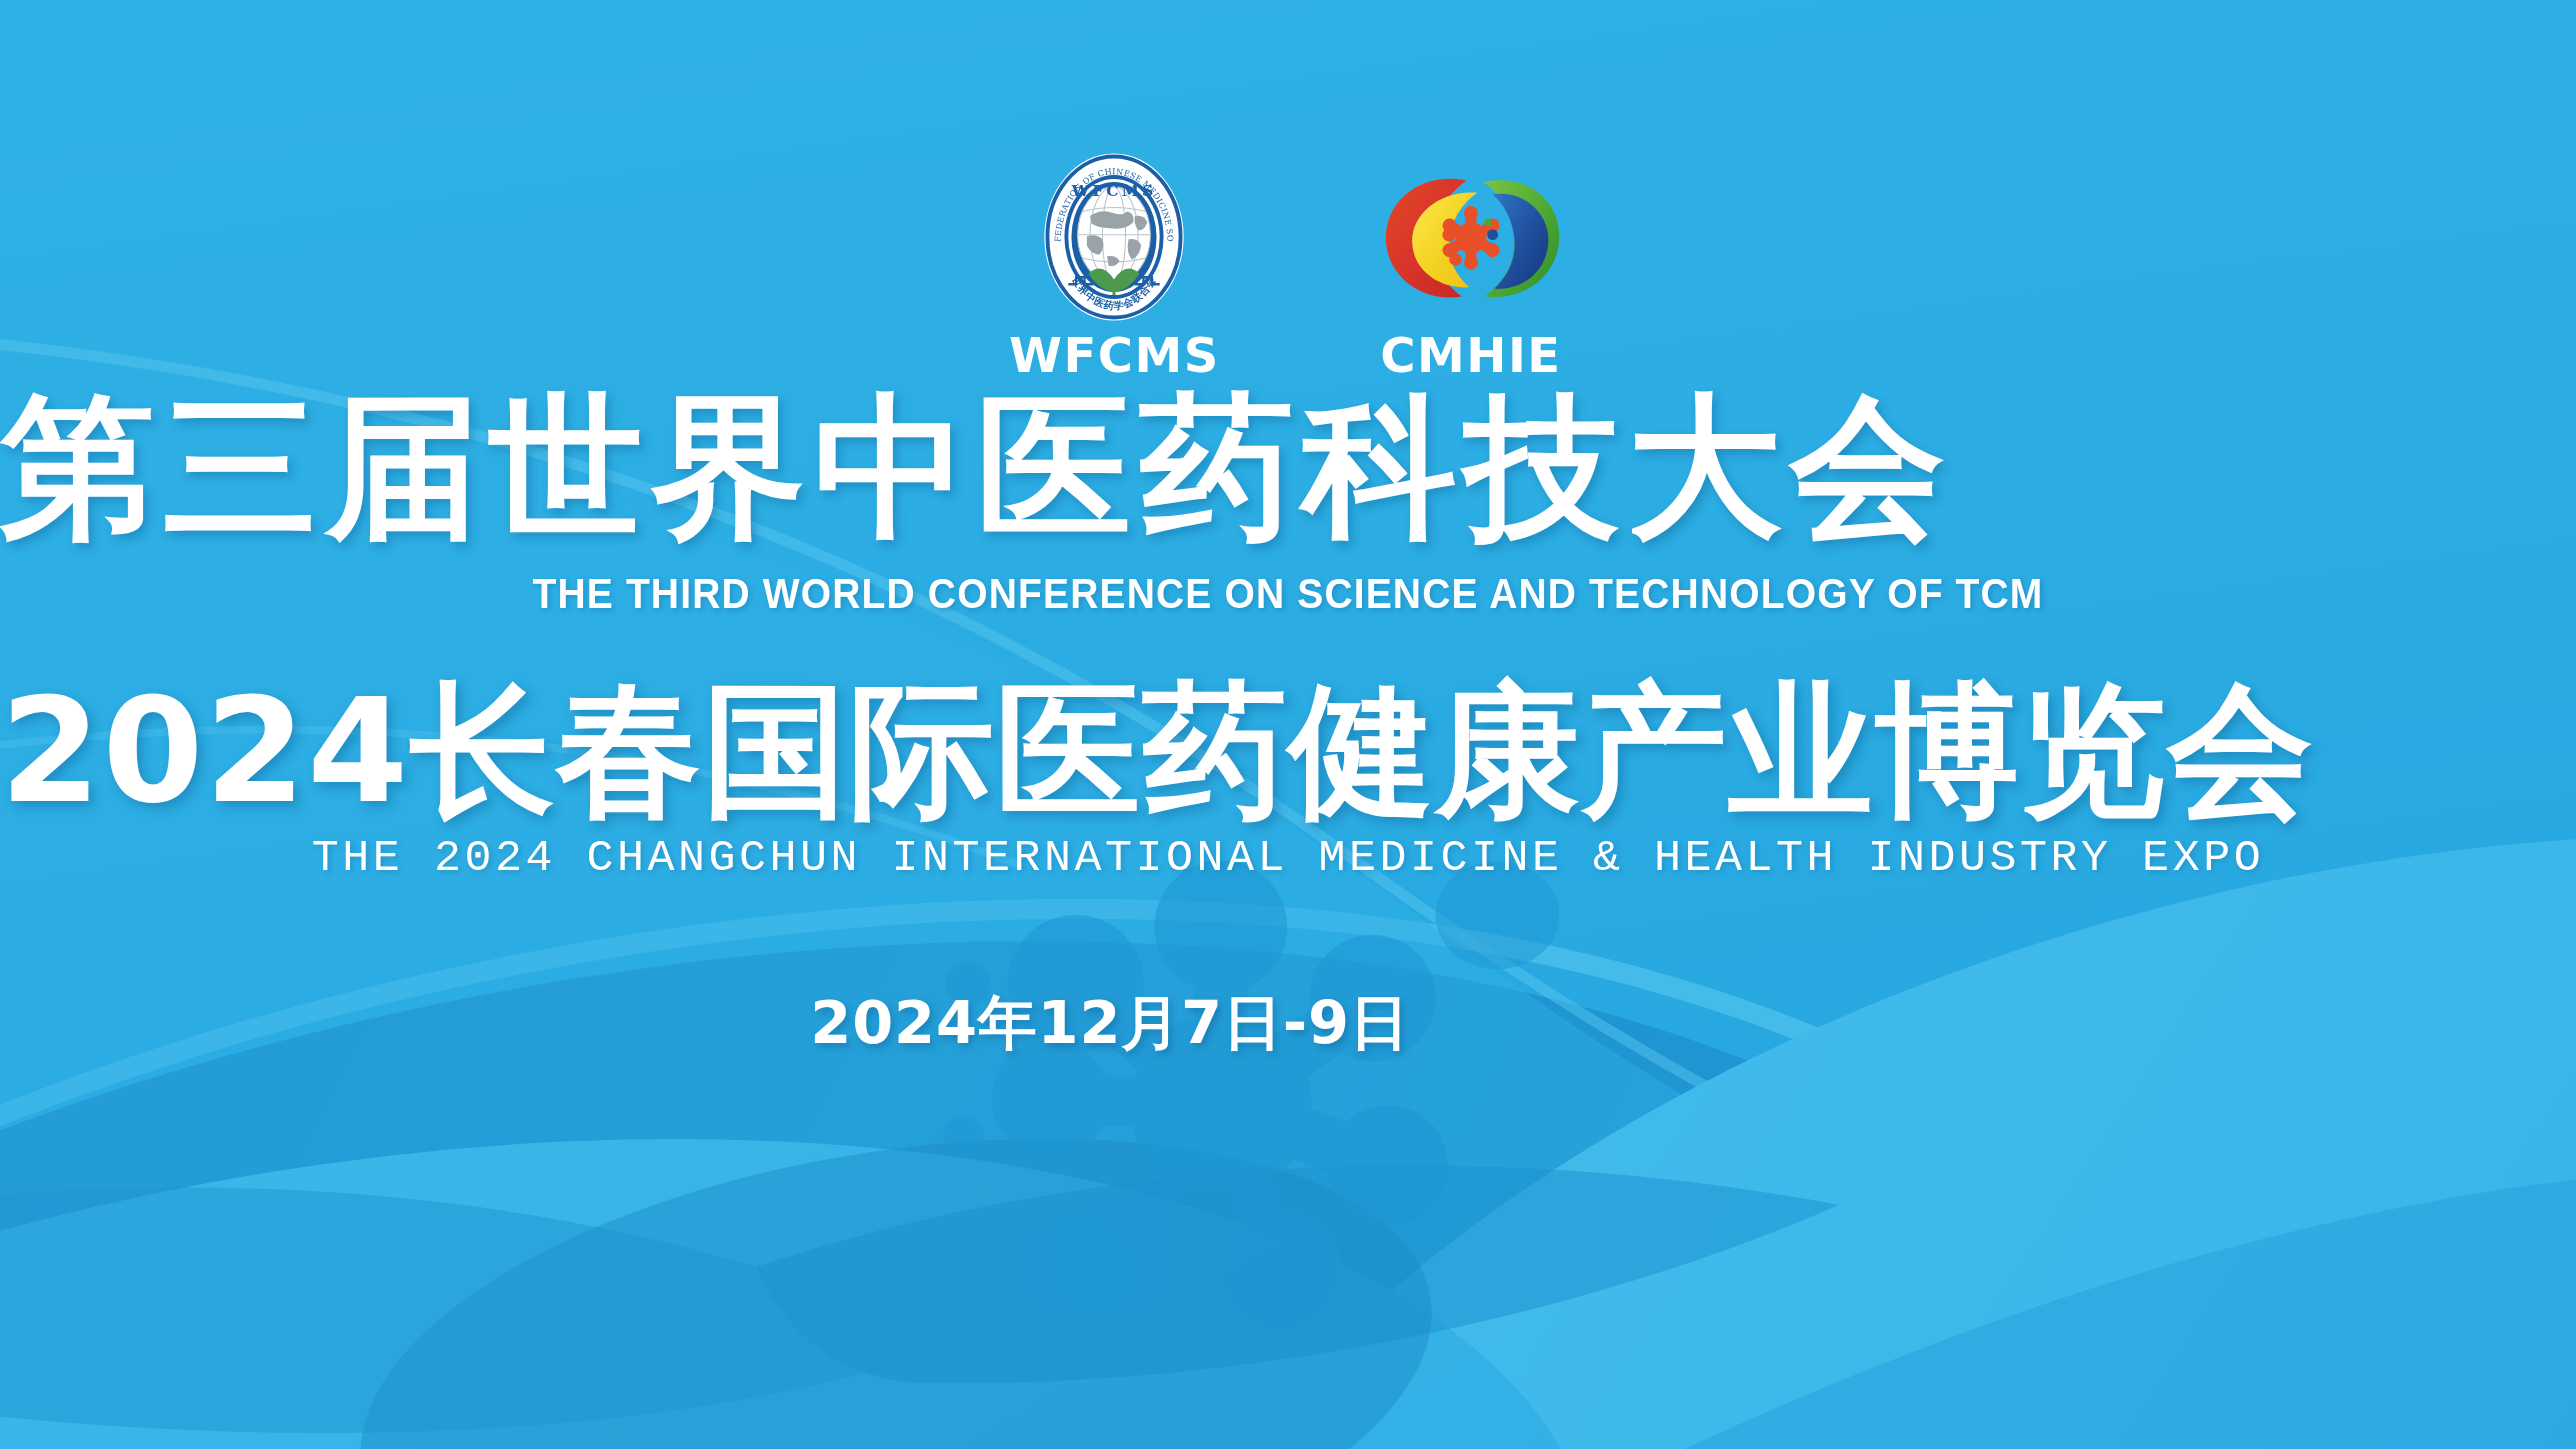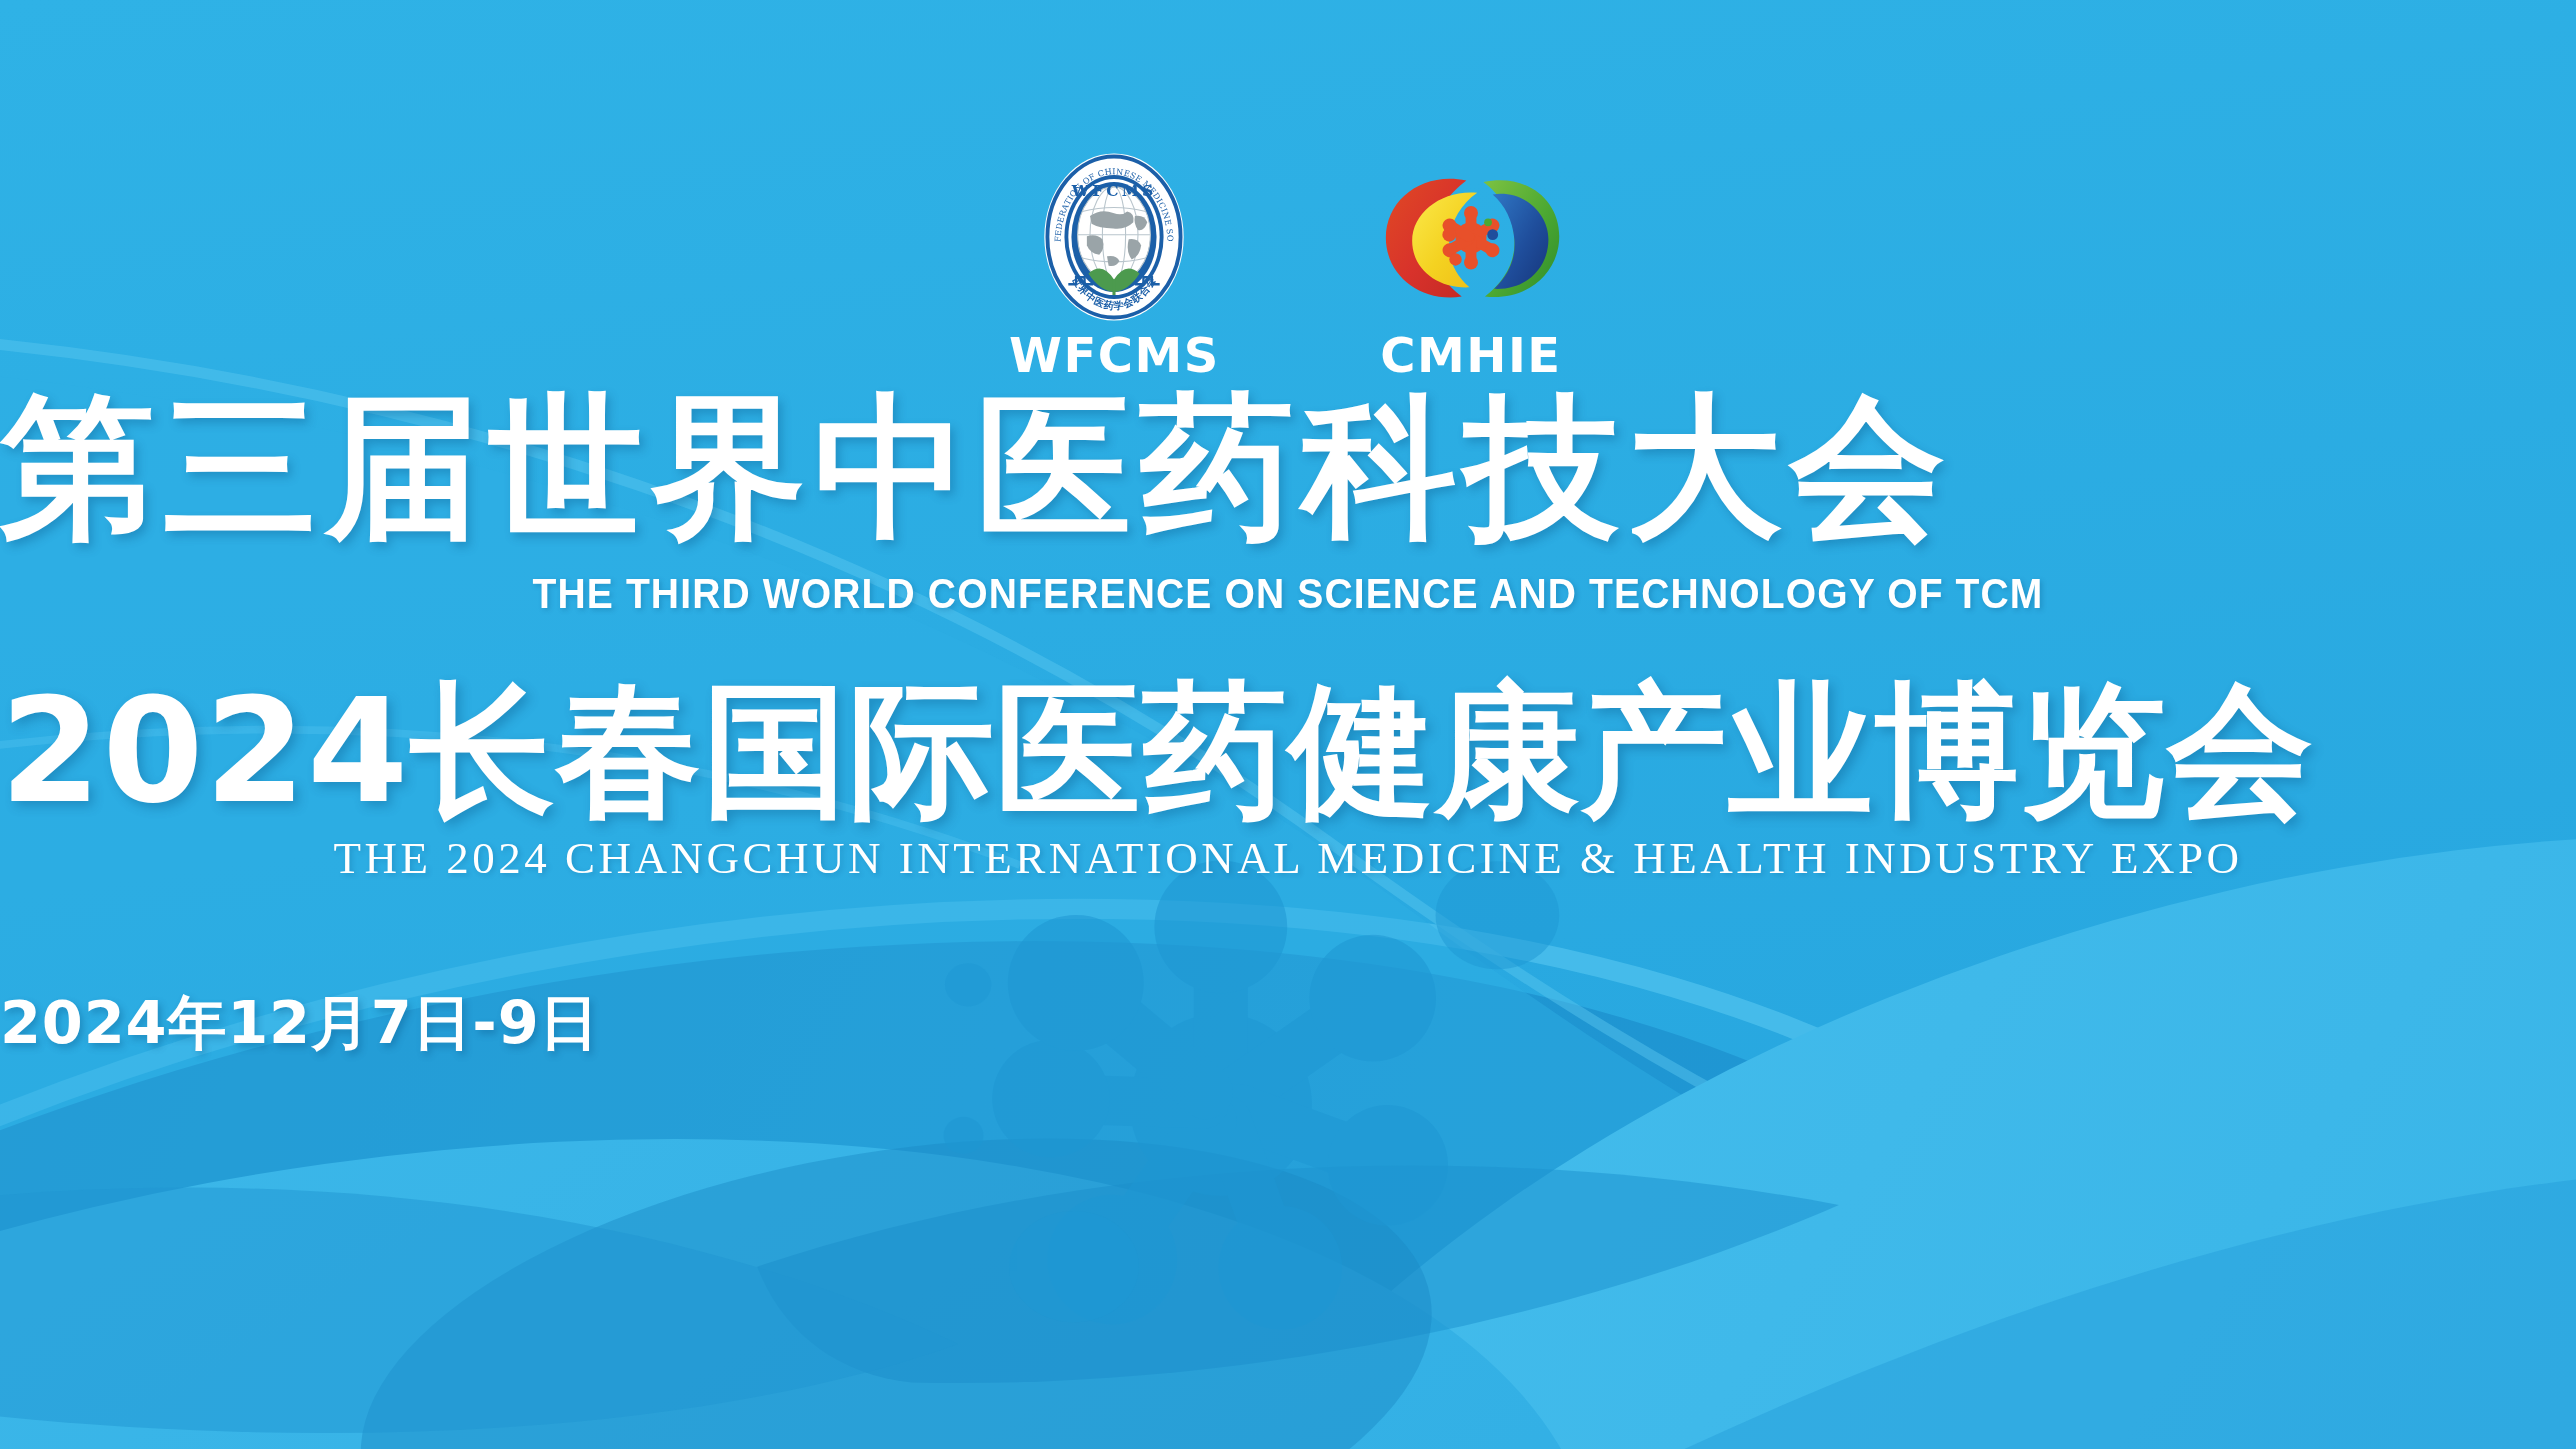--- a/index.html
+++ b/index.html
@@ -118,31 +118,31 @@
     left: 0;
     width: 2576px;
     text-align: center;
     color: #ffffff;
     font-size: 45px;
     font-weight: 400;
     line-height: 1;
     letter-spacing: 3.5px;
     white-space: nowrap;
     text-shadow: 2.3px 2.3px 5.4px rgba(0, 70, 120, 0.22);
-    font-family: Liberation Serif, serif;
+    font-family: Liberation Mono, monospace;
   }
 
   
   .info-row {
     position: absolute;
     top: 993px;
     left: 0;
     width: 2220px;
     display: flex;
-    justify-content: flex-start;
+    justify-content: center;
     align-items: baseline;
     gap: 317px;
   }
   .info-item {
     color: #ffffff;
     font-size: 59px;
     font-weight: 700;
     line-height: 1;
     letter-spacing: 0.8px;
     white-space: nowrap;

